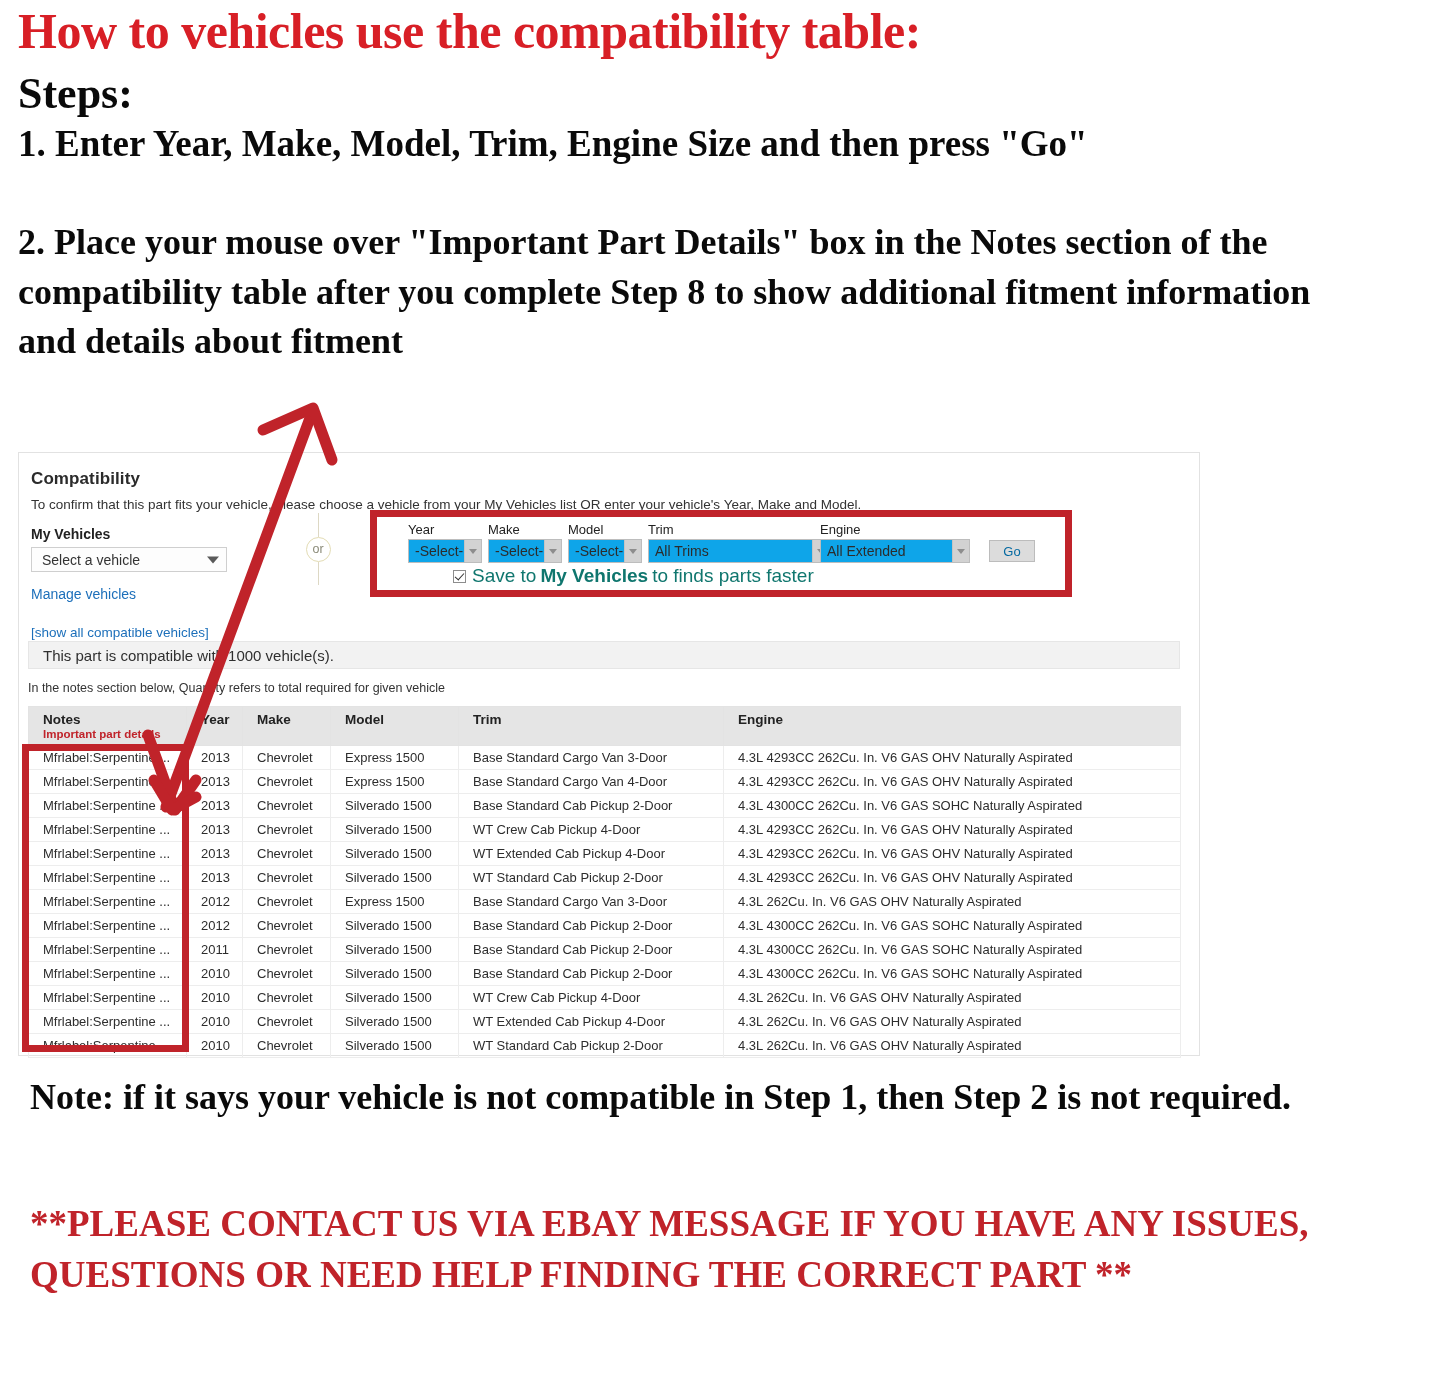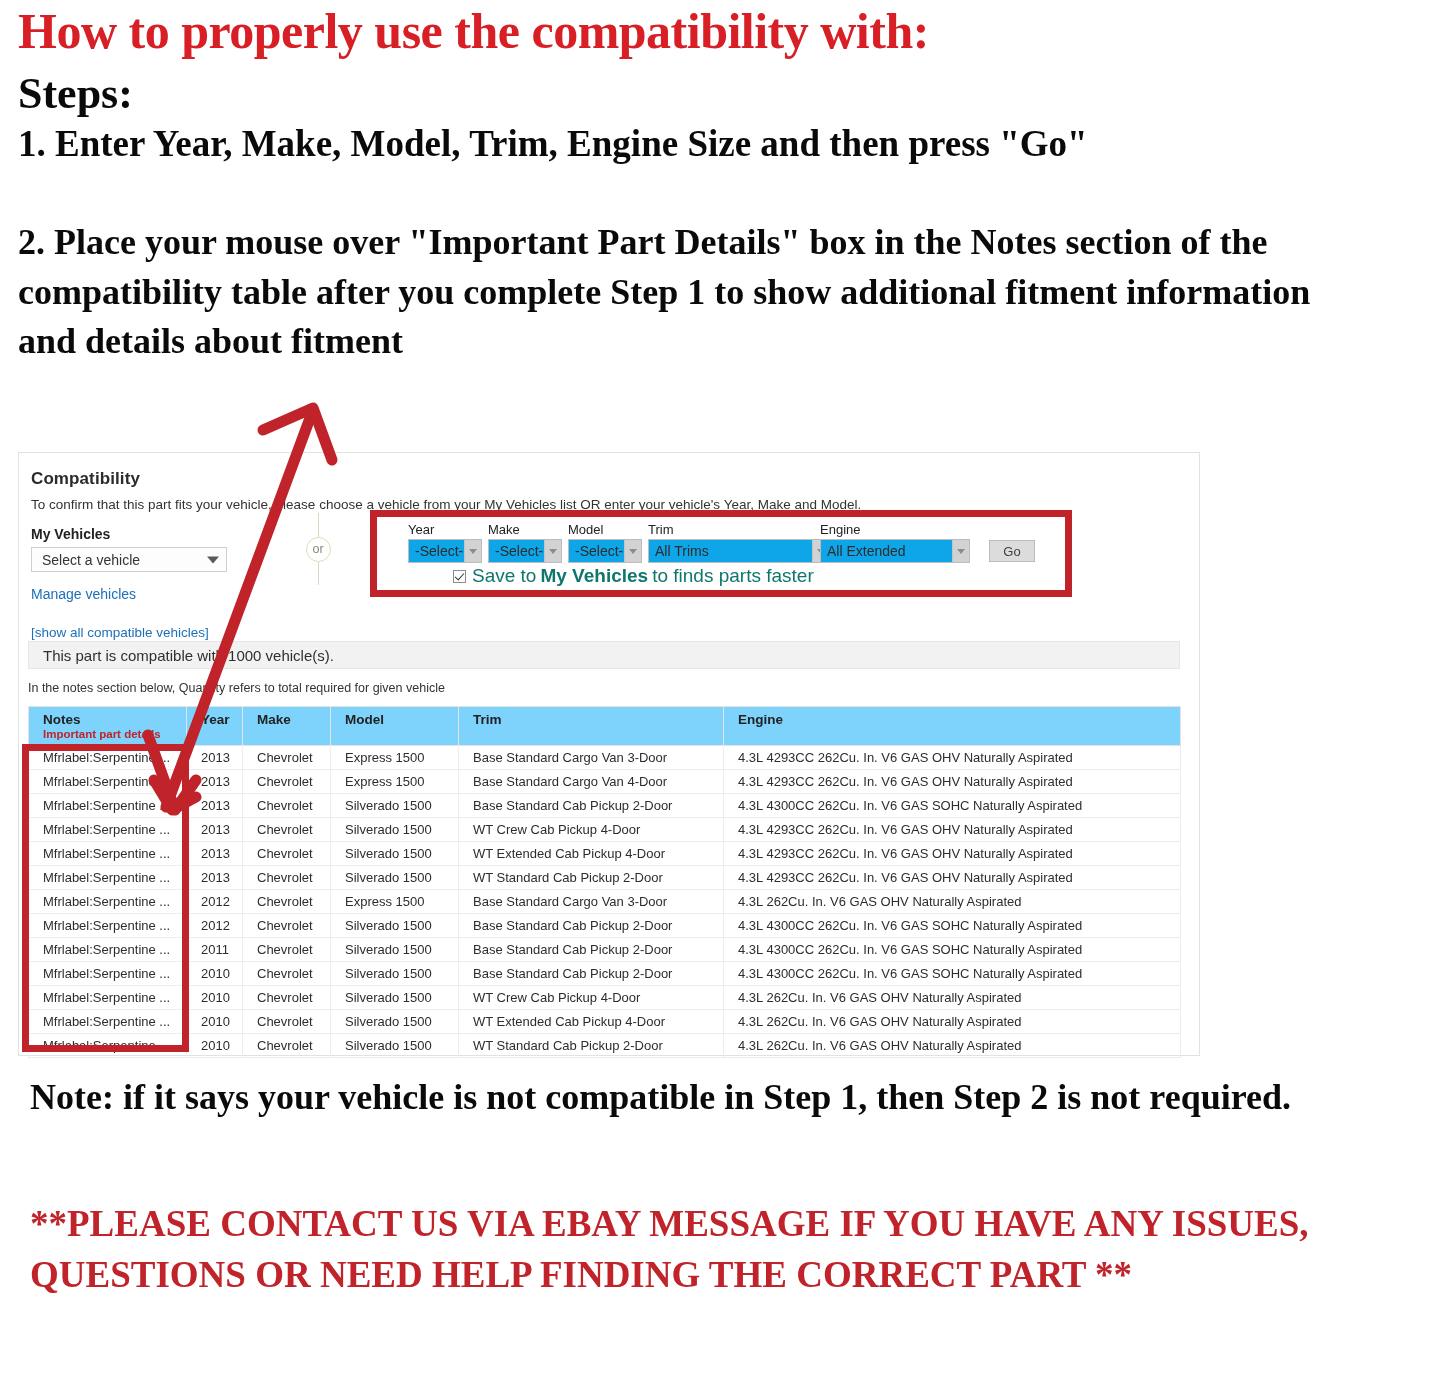--- a/index.html
+++ b/index.html
@@ -200,21 +200,21 @@
   .sel.small { width: 74px; }
   .sel.wide  { width: 182px; }
   .sel.engine{ width: 150px; }
   .w-trim { width: 155px; }
   .w-engine { width: 150px; }
 
   .go-btn {
     width: 46px; height: 22px;
     background: #dcdcdc;
     border: 1px solid #bcbcbc;
-    color: #404040;
+    color: #0369a1;
     font-size: 13px;
     display: flex;
     align-items: center;
     justify-content: center;
     margin-left: 13px;
     margin-bottom: 1px;
   }
 
   .save-row {
     position: absolute;
@@ -272,21 +272,21 @@
     position: absolute;
     left: 28px;
     top: 706px;
     width: 1152px;
     border-collapse: collapse;
     font-size: 13px;
     color: #2d2d2d;
     table-layout: fixed;
   }
   .fit-table th {
-    background: #7dd3fc;
+    background: #e5e5e5;
     border: 1px solid #e3e3e3;
     text-align: left;
     padding: 5px 0 5px 14px;
     font-size: 13.5px;
     font-weight: bold;
     color: #222;
     vertical-align: top;
     height: 36px;
   }
   .fit-table th .sub {
@@ -351,24 +351,24 @@
     font-weight: bold;
     color: #c0232a;
     font-size: 37px;
     line-height: 1.38;
   }
 </style>
 </head>
 <body>
 
 <div class="intro">
-  <h1 class="title-red">How to properly use the compatibility with:</h1>
+  <h1 class="title-red">How to vehicles use the compatibility table:</h1>
   <div class="steps-head">Steps:</div>
   <div class="step-line">1. Enter Year, Make, Model, Trim, Engine Size and then press "Go"</div>
-  <div class="step-para">2. Place your mouse over "Important Part Details" box in the Notes section of the compatibility table after you complete Step 1 to show additional fitment information and details about fitment</div>
+  <div class="step-para">2. Place your mouse over "Important Part Details" box in the Notes section of the compatibility table after you complete Step 8 to show additional fitment information and details about fitment</div>
 </div>
 
 <div class="panel">
   <div class="panel-inner">
     <div class="compat-title">Compatibility</div>
     <div class="compat-sub">To confirm that this part fits your vehicle, please choose a vehicle from your My Vehicles list OR enter your vehicle's Year, Make and Model.</div>
 
     <div class="myveh-label">My Vehicles</div>
     <div class="veh-select">
       <span>Select a vehicle</span>

